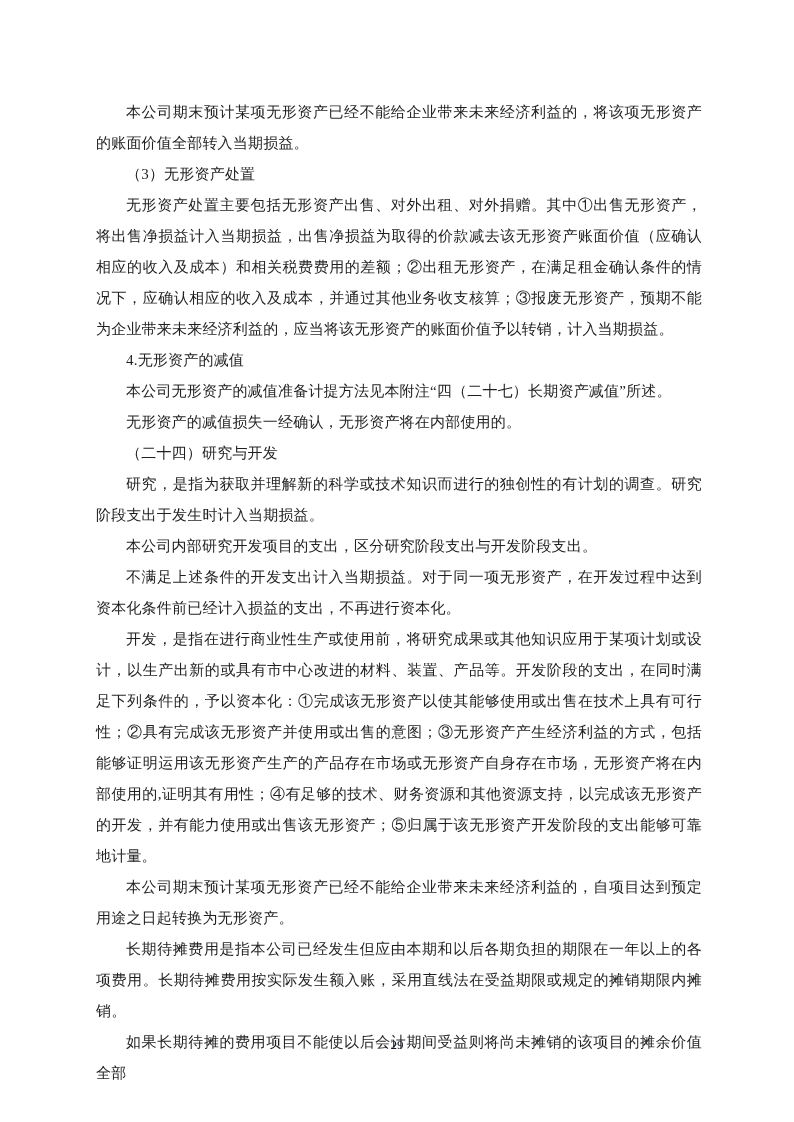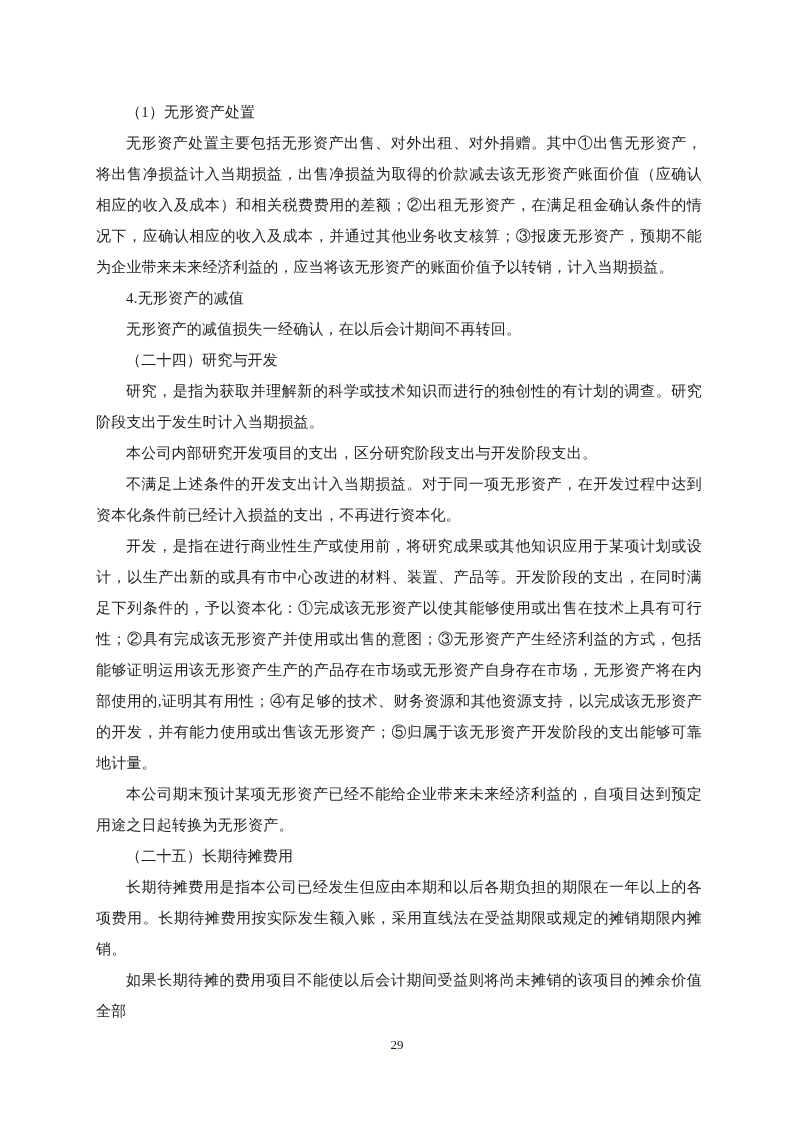--- a/index.html
+++ b/index.html
@@ -43,28 +43,29 @@
     font-size: 13px;
     line-height: 18px;
     color: #0f172a;
   }
 </style>
 </head>
 <body>
 
 <div class="page">
   <div class="content">
-      <p class="body">（1）无形资产处置</p>
+      <p class="body">本公司期末预计某项无形资产已经不能给企业带来未来经济利益的，将该项无形资产的账面价值全部转入当期损益。</p>
+      <p class="body">（3）无形资产处置</p>
       <p class="body">无形资产处置主要包括无形资产出售、对外出租、对外捐赠。其中①出售无形资产，将出售净损益计入当期损益，出售净损益为取得的价款减去该无形资产账面价值（应确认相应的收入及成本）和相关税费费用的差额；②出租无形资产，在满足租金确认条件的情况下，应确认相应的收入及成本，并通过其他业务收支核算；③报废无形资产，预期不能为企业带来未来经济利益的，应当将该无形资产的账面价值予以转销，计入当期损益。</p>
       <p class="body">4.无形资产的减值</p>
-      <p class="body">无形资产的减值损失一经确认，在以后会计期间不再转回。</p>
+      <p class="body">本公司无形资产的减值准备计提方法见本附注“四（二十七）长期资产减值”所述。</p>
+      <p class="body">无形资产的减值损失一经确认，无形资产将在内部使用的。</p>
       <p class="heading">（二十四）研究与开发</p>
       <p class="body">研究，是指为获取并理解新的科学或技术知识而进行的独创性的有计划的调查。研究阶段支出于发生时计入当期损益。</p>
       <p class="body">本公司内部研究开发项目的支出，区分研究阶段支出与开发阶段支出。</p>
       <p class="body">不满足上述条件的开发支出计入当期损益。对于同一项无形资产，在开发过程中达到资本化条件前已经计入损益的支出，不再进行资本化。</p>
       <p class="body">开发，是指在进行商业性生产或使用前，将研究成果或其他知识应用于某项计划或设计，以生产出新的或具有市中心改进的材料、装置、产品等。开发阶段的支出，在同时满足下列条件的，予以资本化：①完成该无形资产以使其能够使用或出售在技术上具有可行性；②具有完成该无形资产并使用或出售的意图；③无形资产产生经济利益的方式，包括能够证明运用该无形资产生产的产品存在市场或无形资产自身存在市场，无形资产将在内部使用的,证明其有用性；④有足够的技术、财务资源和其他资源支持，以完成该无形资产的开发，并有能力使用或出售该无形资产；⑤归属于该无形资产开发阶段的支出能够可靠地计量。</p>
       <p class="body">本公司期末预计某项无形资产已经不能给企业带来未来经济利益的，自项目达到预定用途之日起转换为无形资产。</p>
-      <p class="heading">（二十五）长期待摊费用</p>
       <p class="body">长期待摊费用是指本公司已经发生但应由本期和以后各期负担的期限在一年以上的各项费用。长期待摊费用按实际发生额入账，采用直线法在受益期限或规定的摊销期限内摊销。</p>
       <p class="body">如果长期待摊的费用项目不能使以后会计期间受益则将尚未摊销的该项目的摊余价值全部</p>
     </div>
   <div class="footer">29</div>
 </div>
 
 </body></html>

